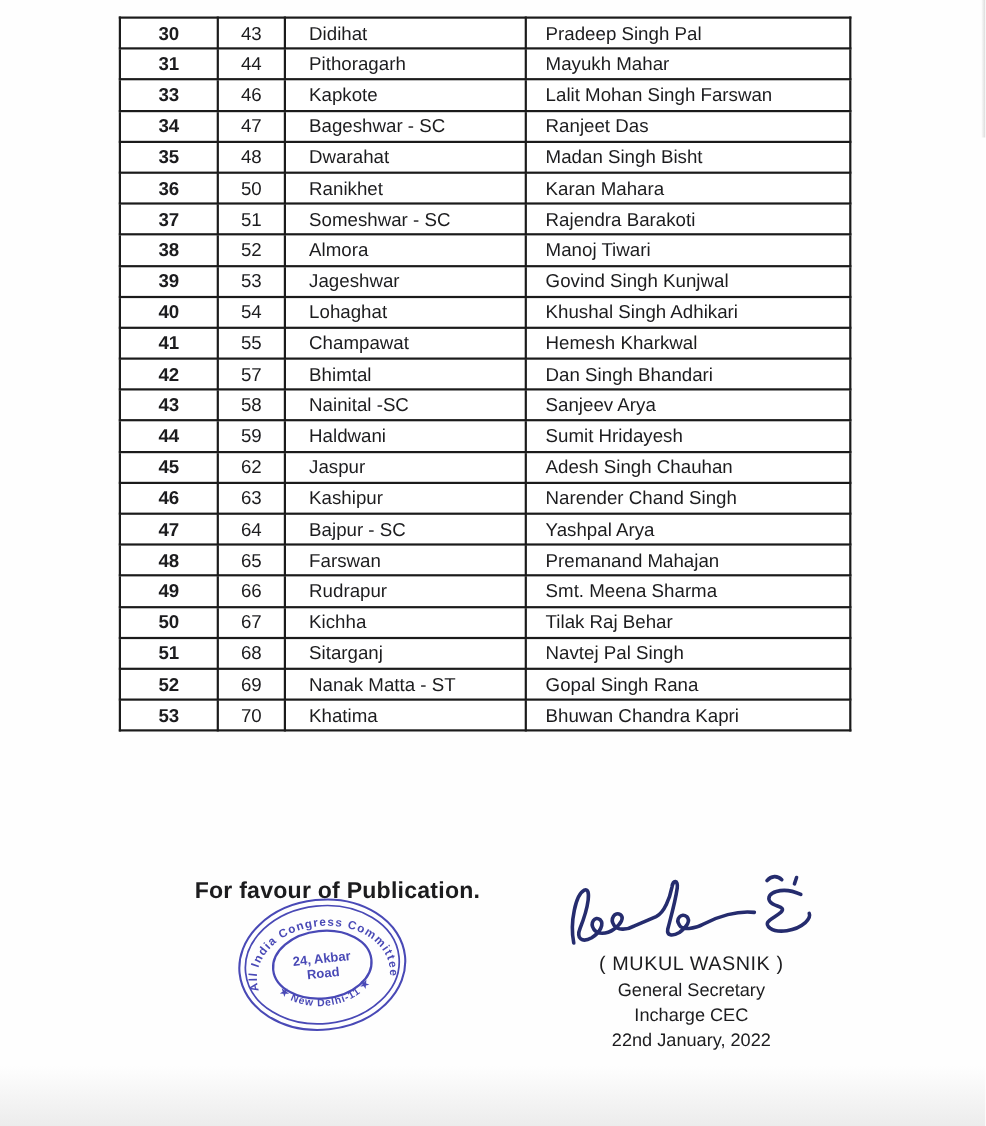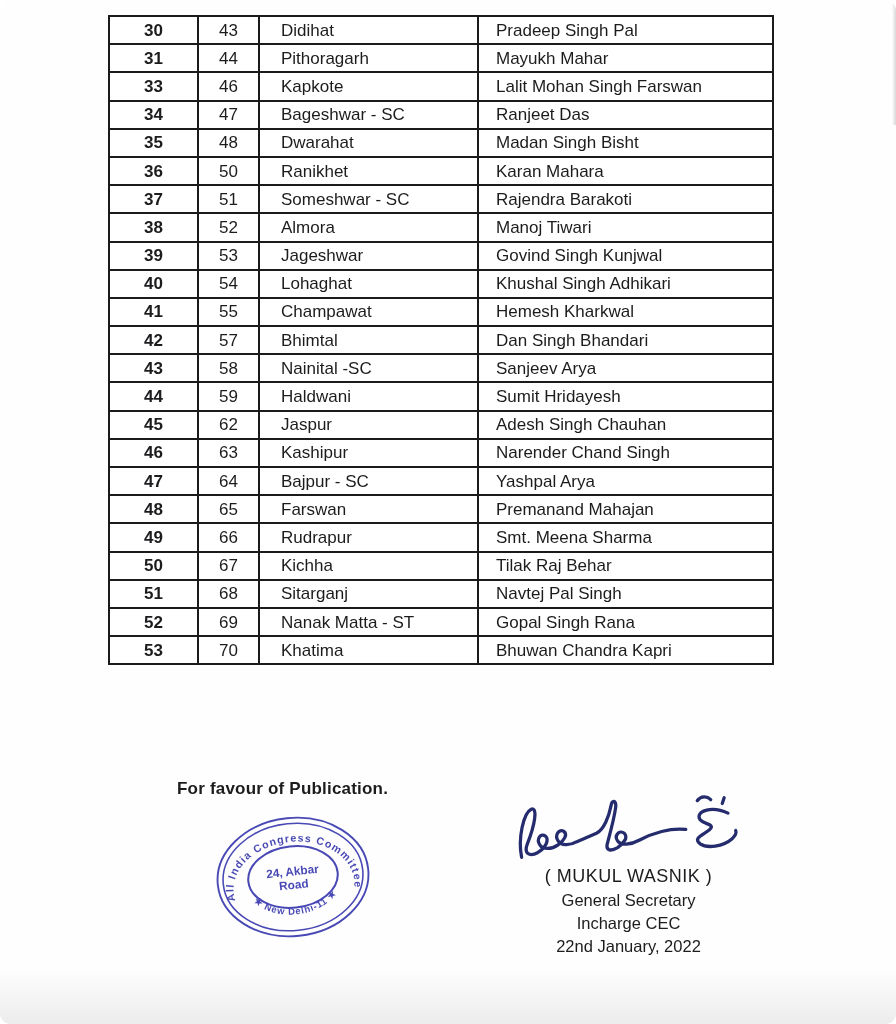--- a/index.html
+++ b/index.html
@@ -4,21 +4,20 @@
 <style>
   * { margin:0; padding:0; box-sizing:border-box; }
   html,body { background:#ffffff; }
   .page {
     position:relative;
     width:896px; height:1024px;
     background:#fefefe;
     overflow:hidden;
     font-family:"Liberation Sans", sans-serif;
     color:var(--text-color, #1c1c1e);
-    border-radius:11px;
   }
   
   .edge-artifact-right {
     position:absolute; right:0; top:0; width:4px; height:125px;
     background:linear-gradient(to left, #d8d8d8, rgba(216,216,216,0));
   }
   .edge-artifact-bottom {
     position:absolute; left:0; bottom:0; width:100%; height:55px;
     background:linear-gradient(to bottom, rgba(230,230,230,0), #ececec);
   }
@@ -41,22 +40,22 @@
     overflow:hidden;
     color:#1c1c1e;
   }
   td.cell-serial   { text-align:center; font-size:14px; font-weight:700; }
   td.cell-acno     { text-align:center; font-size:17px; }
   td.cell-constituency { padding-left:21px; }
   td.cell-candidate    { padding-left:17px; }
 
   
   .footer-note {
-    position:absolute; left:177px; top:779px;
-    font-size:17px; font-weight:700; letter-spacing:.2px;
+    position:absolute; left:177px; top:798px;
+    font-size:21px; font-weight:700; letter-spacing:.2px;
     color:#1c1c1e;
   }
 
   
   .stamp {
     position:absolute; left:213px; top:814px;
     width:160px; height:126px;
     color:var(--stamp-blue, #3a3ab0);
     transform:rotate(-6deg);
     opacity:.92;

